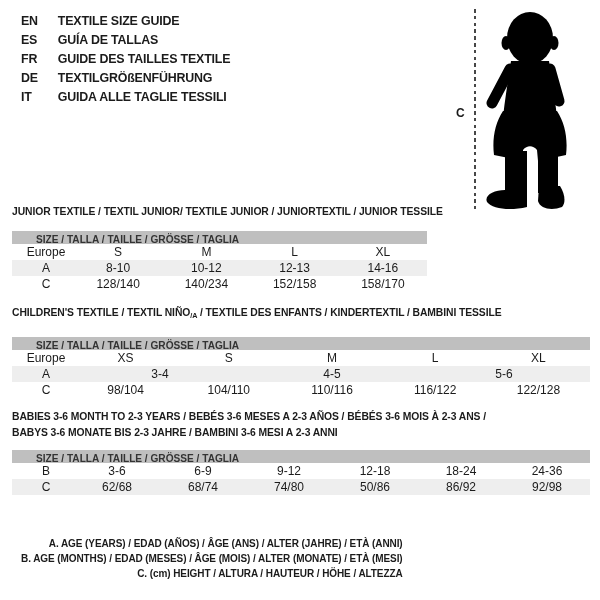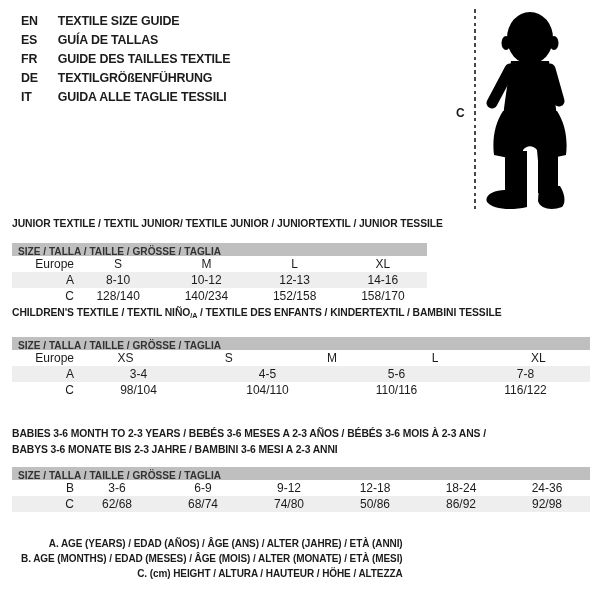--- a/index.html
+++ b/index.html
@@ -12,33 +12,33 @@
   .lang-block{position:absolute;left:21px;top:11px;transform:scaleX(0.92);transform-origin:0 0;}
   .lang-row{display:flex;height:19px;line-height:19px;font-weight:bold;font-size:13.5px;letter-spacing:-0.2px;white-space:nowrap;}
   .lang-code{width:40px;flex:0 0 40px;}
   
   .measure-line{position:absolute;left:474px;top:9px;width:2px;height:200px;
     background:repeating-linear-gradient(to bottom,#474747 0 3.5px,transparent 3.5px 6.8px);}
   .measure-label{position:absolute;left:456px;top:106px;font-weight:bold;font-size:12px;}
   .baby-svg{position:absolute;left:478px;top:11px;}
   
   .tbl{position:absolute;left:12px;}
-  .t1{top:216px;width:415px;}
+  .t1{top:204px;width:415px;}
   .t2{top:305px;width:578px;}
-  .t3{top:425px;width:578px;}
+  .t3{top:408px;width:578px;}
   .tbl-title{margin:0;font-size:11.5px;font-weight:bold;line-height:14px;letter-spacing:-0.1px;
     transform:scaleX(0.9);transform-origin:0 0;white-space:nowrap;}
   .t3 .tbl-title{line-height:16px;}
-  .size-bar{height:13px;line-height:13px;background:#bfbfbf;margin-top:13px;padding-left:6px;box-sizing:border-box;}
+  .size-bar{height:13px;line-height:13px;background:#bfbfbf;margin-top:13px;padding-left:24px;box-sizing:border-box;}
   .t2 .size-bar{margin-top:14px;}
   .t3 .size-bar{margin-top:10px;}
   .size-bar span{display:inline-block;font-size:11px;font-weight:bold;color:#333333;
     transform:scaleX(0.92);transform-origin:0 50%;white-space:nowrap;}
   .row{display:flex;height:16px;line-height:16px;font-size:12px;}
-  .row .c0{flex:0 0 62px;width:62px;padding-left:6px;box-sizing:border-box;text-align:right;}
+  .row .c0{flex:0 0 62px;width:62px;padding-left:6px;box-sizing:border-box;text-align:center;}
   .row .c{flex:1;text-align:center;}
   .shaded{background:#eeeeee;}
   .sub{font-size:8px;vertical-align:-2px;}
   
   .notes{position:absolute;left:21px;top:536px;text-align:right;}
   .note{font-size:11.5px;font-weight:bold;line-height:15px;letter-spacing:-0.1px;
     transform:scaleX(0.87);transform-origin:0 50%;white-space:nowrap;}
 </style>
 </head>
 <body>
@@ -125,28 +125,28 @@
     <span class="c">S</span>
     <span class="c">M</span>
     <span class="c">L</span>
     <span class="c">XL</span>
   </div>
   <div class="row shaded">
     <span class="c0">A</span>
     <span class="c">3-4</span>
     <span class="c">4-5</span>
     <span class="c">5-6</span>
-    <span class="c">7-8</span>
   </div>
   <div class="row">
     <span class="c0">C</span>
     <span class="c">98/104</span>
     <span class="c">104/110</span>
     <span class="c">110/116</span>
     <span class="c">116/122</span>
+    <span class="c">122/128</span>
   </div>
 </section>
 
 <section class="tbl t3">
   <h2 class="tbl-title">
     <span style="display:block">BABIES 3-6 MONTH TO 2-3 YEARS / BEBÉS 3-6 MESES A 2-3 AÑOS / BÉBÉS 3-6 MOIS À 2-3 ANS /</span>
     <span style="display:block">BABYS 3-6 MONATE BIS 2-3 JAHRE / BAMBINI 3-6 MESI A 2-3 ANNI</span>
   </h2>
   <div class="size-bar">
     <span>SIZE / TALLA / TAILLE / GRÖSSE / TAGLIA</span>

